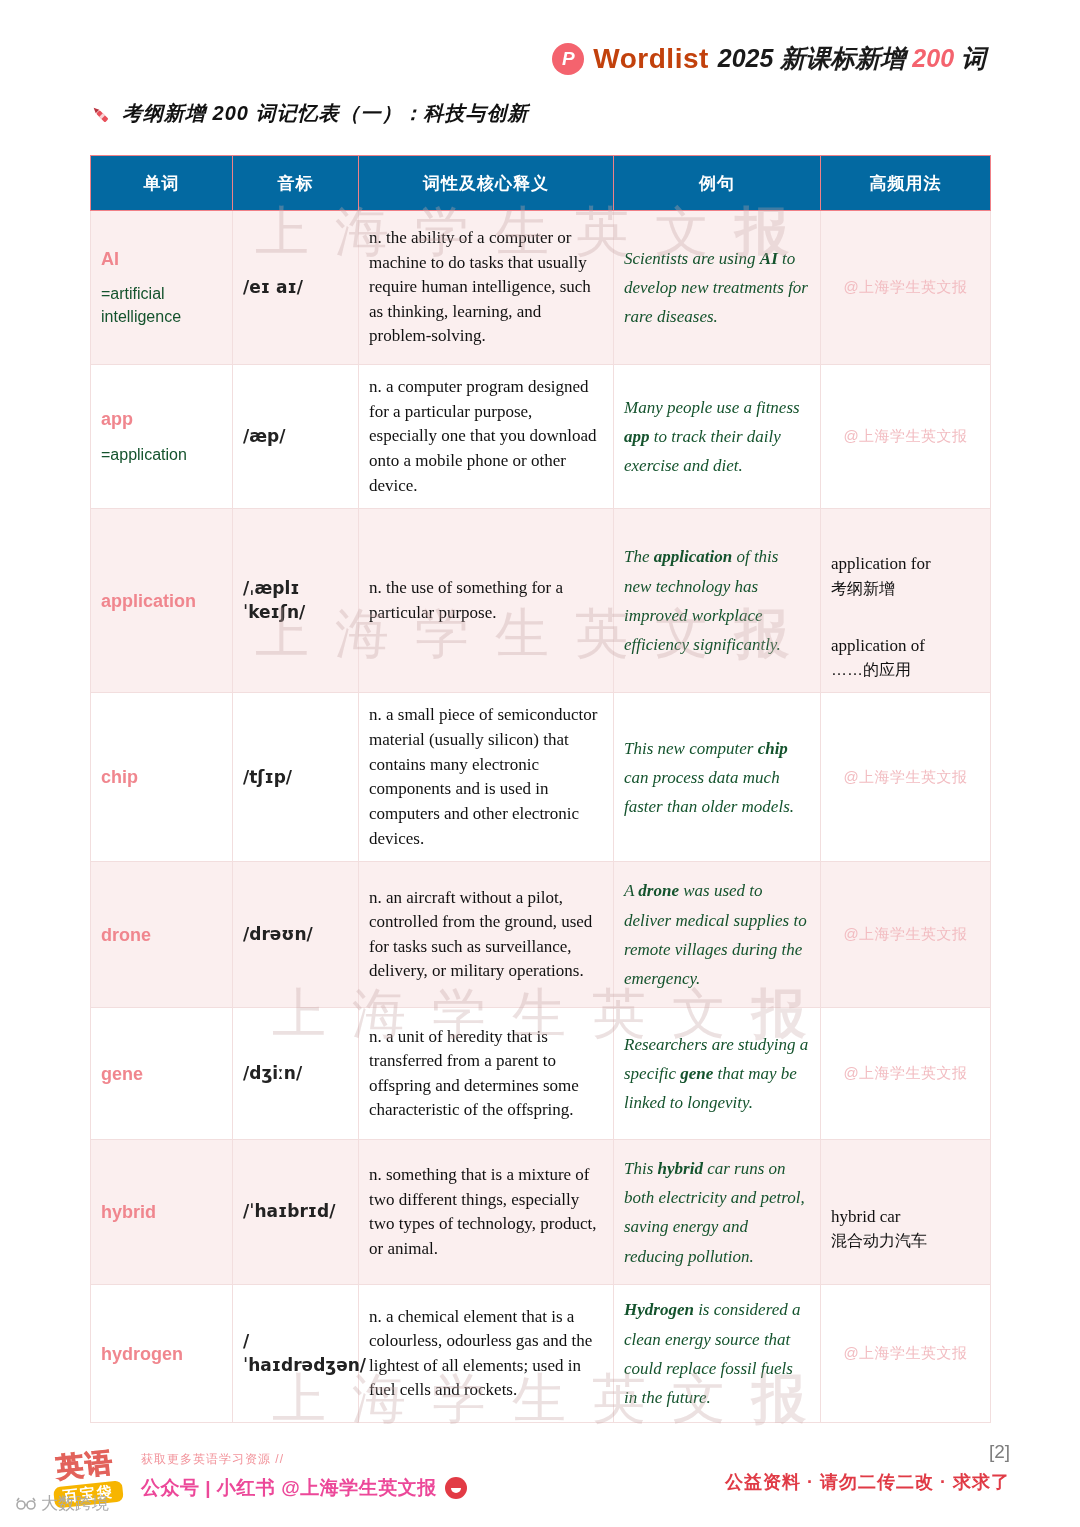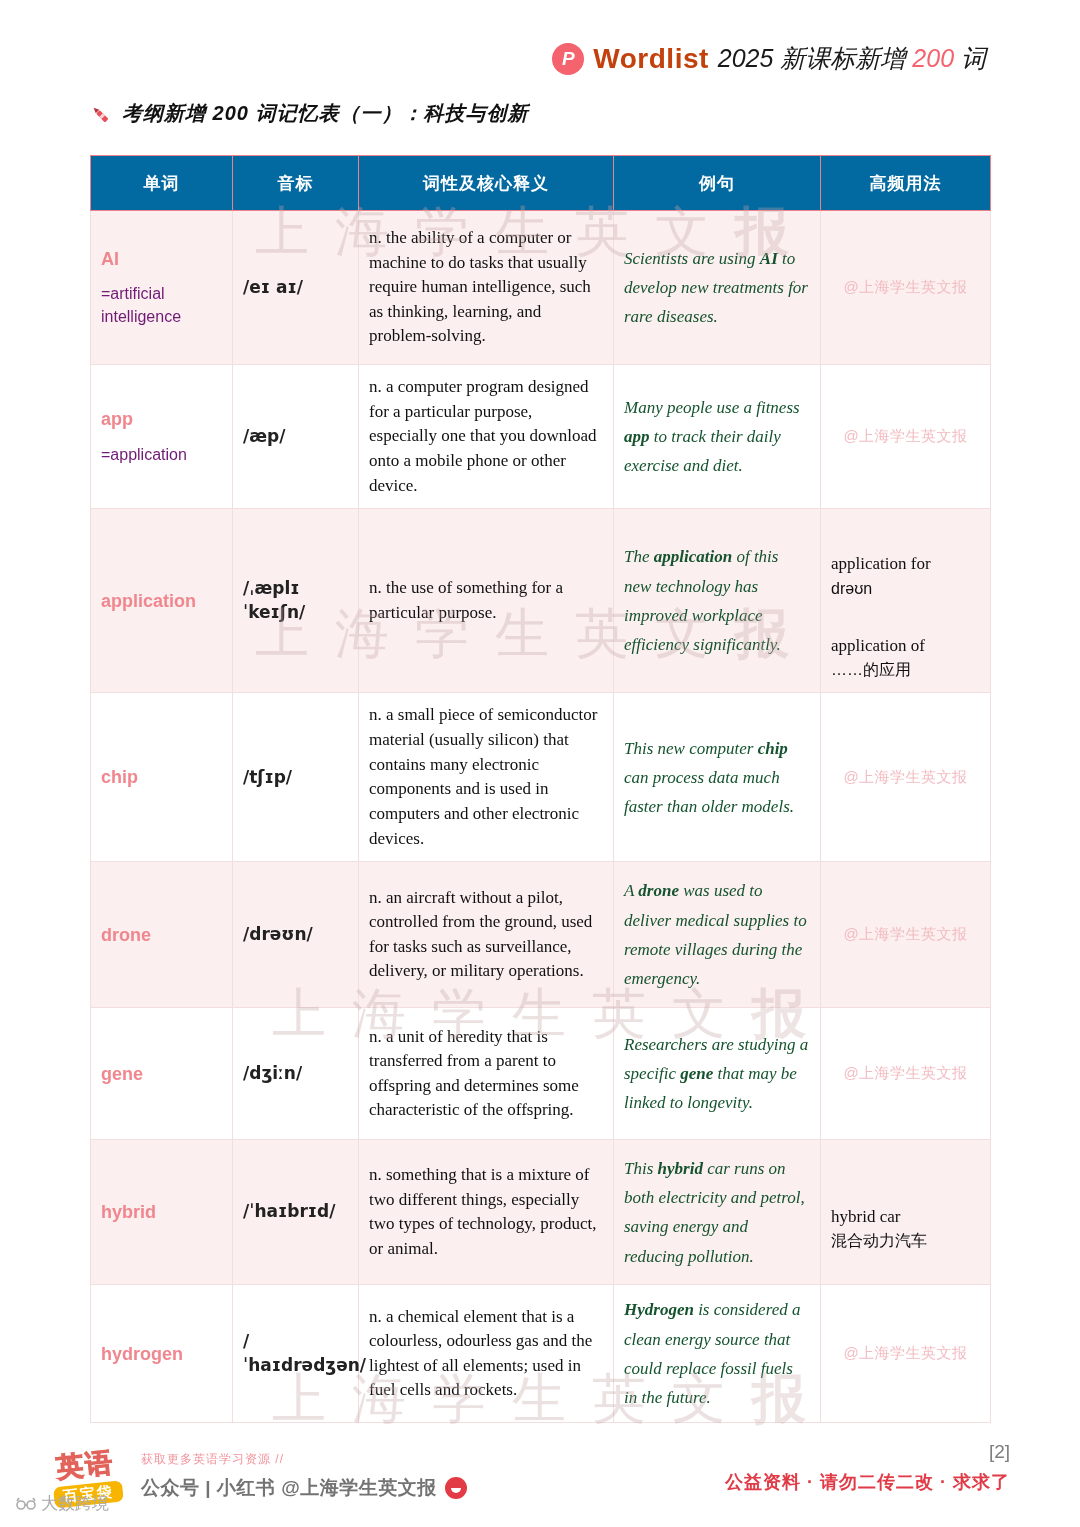--- a/index.html
+++ b/index.html
@@ -4,38 +4,38 @@
 <style>
   * { box-sizing: border-box; }
   body { margin:0; background:#ffffff; font-family:"Liberation Sans", sans-serif; }
   .page { position:relative; width:1080px; height:1527px; background:#ffffff; overflow:hidden; margin:0 auto; }
 
   
   .brand { position:absolute; top:42px; right:94px; display:flex; align-items:center; gap:9px; }
   .brand-icon { width:32px; height:32px; border-radius:50%; background:#F4636E; color:#fff;
     display:flex; align-items:center; justify-content:center; font-weight:bold; font-style:italic; font-size:19px; flex:0 0 auto; }
   .brand-wordlist { color:#c2410c; font-size:28px; font-weight:bold; letter-spacing:0.5px; }
-  .brand-rest { color:#1a1a1a; font-size:25px; font-weight:normal; font-style:italic; }
+  .brand-rest { color:#1a1a1a; font-size:25px; font-weight:bold; font-style:italic; }
   .brand-num { color:#F4636E; }
 
   
   .section-title { position:absolute; top:100px; left:88px; display:flex; align-items:center; gap:10px; }
   .section-title-text { font-size:20px; font-weight:bold; font-style:italic; color:#111; letter-spacing:1px; }
 
   
   .table-wrap { position:absolute; top:155px; left:90px; width:900px; }
   table.wordlist { border-collapse:collapse; table-layout:fixed; width:900px; }
   table.wordlist th { background:#0369a1; color:#fff; font-size:17px; font-weight:bold; height:55px;
     border:1px solid #F08087; text-align:center; letter-spacing:1px; }
   table.wordlist td { border:1px solid #F2DEDE; vertical-align:middle; padding:10px 10px; }
   table.wordlist tbody tr:nth-child(odd) { background:#FBEFEF; }
   table.wordlist tbody tr:nth-child(even) { background:#ffffff; }
 
   .word { color:#F0868E; font-weight:bold; font-size:18px; line-height:1.35; }
-  .word-note { color:#701a75; font-size:16px; line-height:1.4; margin-top:12px; }
+  .word-note { color:#14532d; font-size:16px; line-height:1.4; margin-top:12px; }
   .word-td { padding-left:13px; }
   .phonetic { font-family:"DejaVu Sans", sans-serif; font-size:17px; color:#222; line-height:1.4;font-weight:bold; }
   .phonetic-td { padding-left:13px; }
   .definition { font-family:"Liberation Serif", serif; font-size:17px; line-height:1.45; color:#101010; }
   .definition-td { padding-left:12px; padding-right:9px; }
   .example { font-family:"Liberation Serif", serif; font-style:italic; font-size:17px; line-height:1.72; color:#14532d; }
   .example b { font-weight:bold; }
   .example-td { padding-left:14px; padding-right:12px; }
   .usage-td { padding-left:12px; padding-right:8px; }
   .usage-watermark { color:#F2BCC1; font-size:15px; text-align:center; letter-spacing:0.5px; }
@@ -49,21 +49,21 @@
   .big-watermark .wm-last { font-weight:bold; opacity:0.9; letter-spacing:0; }
 
   
   .page-num { position:absolute; top:1441px; right:70px; color:#7d7d7d; font-size:19px; }
   .footer-left { position:absolute; left:52px; top:1447px; display:flex; align-items:center; gap:20px; }
   .badge { display:flex; flex-direction:column; align-items:center; transform:rotate(-6deg); }
   .badge-top { font-size:27px; font-weight:bold; color:#F7B500; -webkit-text-stroke:1px #E2625C; letter-spacing:2px; }
   .badge-bottom { background:#F7B500; color:#fff; font-size:15px; font-weight:bold; padding:1px 9px;
     border-radius:7px; margin-top:1px; letter-spacing:2px; }
   .footer-line1 { color:#F2939B; font-size:12px; letter-spacing:1px; }
-  .footer-line2 { color:#737373; font-size:19px; font-weight:bold; margin-top:7px; display:flex; align-items:center; gap:8px; letter-spacing:0.5px; }
+  .footer-line2 { color:#ec4899; font-size:19px; font-weight:bold; margin-top:7px; display:flex; align-items:center; gap:8px; letter-spacing:0.5px; }
   .mascot-icon { width:22px; height:22px; border-radius:50%; background:#E23B45; position:relative; flex:0 0 auto; }
   .mascot-icon::after { content:""; position:absolute; left:6px; top:11px; width:10px; height:5px;
     border-radius:0 0 10px 10px; background:#fff; }
   .footer-right { position:absolute; right:70px; top:1470px; color:#E03B46; font-size:18px; font-weight:bold; letter-spacing:1px; }
   .corner-watermark { position:absolute; left:16px; top:1492px; color:#ABABAB; font-size:17px;
     display:flex; align-items:center; gap:5px; }
 </style>
 </head>
 <body>
 
@@ -157,21 +157,21 @@
           </td>
           <td class="definition-td">
             <div class="definition">n. the use of something for a particular purpose.</div>
           </td>
           <td class="example-td">
             <div class="example"><span>The </span><b>application</b><span> of this new technology has improved workplace efficiency significantly.</span></div>
           </td>
           <td class="usage-td">
             <div class="usage-block">
               <div class="usage-en">application for</div>
-              <div class="usage-zh">drəʊn</div>
+              <div class="usage-zh">考纲新增</div>
             </div>
             <div class="usage-block">
               <div class="usage-en">application of</div>
               <div class="usage-zh">……的应用</div>
             </div>
           </td>
         </tr>
 
         <tr style="height:167px;">
           <td class="word-td">

